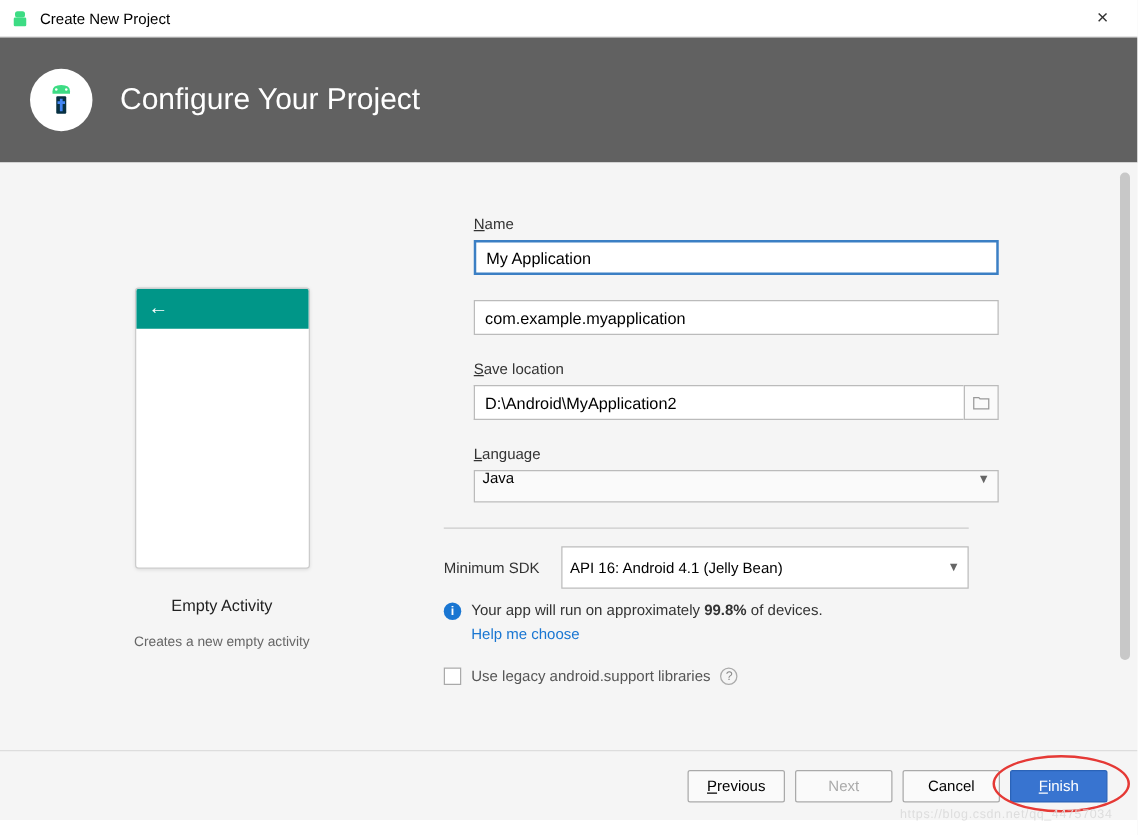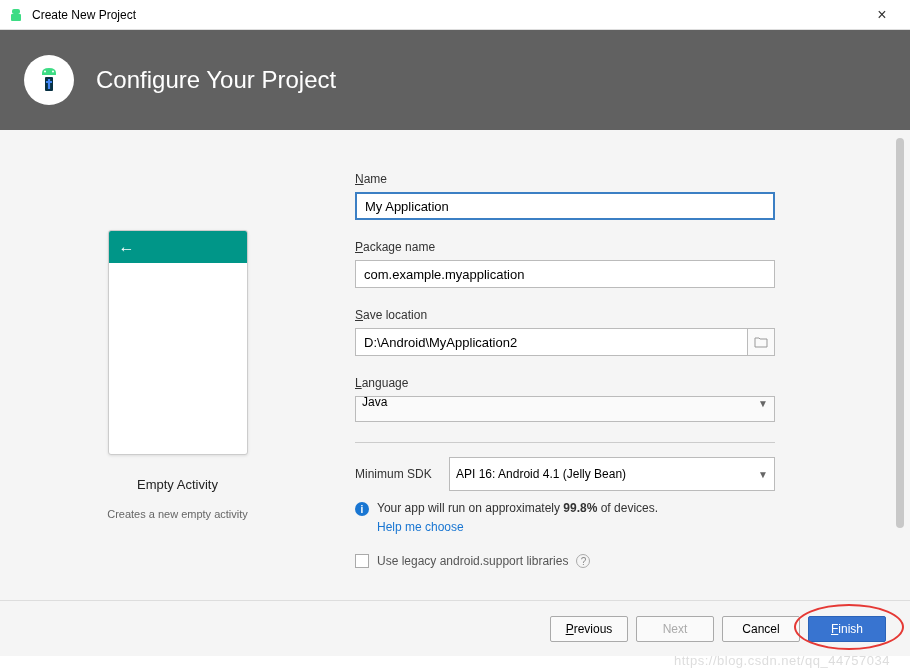--- a/index.html
+++ b/index.html
@@ -17,21 +17,21 @@
     .content { display: flex; height: 470px; background: #f5f5f5; position: relative; }
     
     .left-panel { width: 355px; display: flex; flex-direction: column; align-items: center; padding-top: 100px; }
     .preview-card { width: 140px; height: 225px; background: #fff; border: 1px solid #ccc; border-radius: 3px; overflow: hidden; box-shadow: 0 1px 3px rgba(0,0,0,0.1); }
     .preview-topbar { background: #009688; height: 32px; display: flex; align-items: center; padding: 0 10px; }
     .back-arrow { color: #fff; font-size: 16px; }
     .preview-title { margin-top: 22px; font-size: 13px; color: #222; }
     .preview-subtitle { margin-top: 16px; font-size: 11px; color: #666; }
     
     .right-panel { flex: 1; padding: 42px 30px 0 0; }
-    .form-row { margin-bottom: 20px; }
+    .form-row { margin-bottom: 20px; margin-left: 24px; }
     .form-label { font-size: 12px; color: #333; margin-bottom: 6px; display: block; }
     .form-label .ul { text-decoration: underline; }
     .text-input { width: 420px; height: 28px; border: 1px solid #bbb; padding: 0 8px; font-size: 13px; background: #fff; }
     .name-input { border: 2px solid #3b7fc4; outline: none; }
     .input-with-btn { display: flex; width: 420px; }
     .input-with-btn .text-input { flex: 1; border-right: 0; }
     .browse-btn { width: 28px; height: 28px; border: 1px solid #bbb; background: #fafafa; display: flex; align-items: center; justify-content: center; cursor: pointer; color: #999; }
     .select { width: 420px; height: 26px; border: 1px solid #bbb; background: #fafafa; font-size: 12px; padding: 12px 6px; display: flex; align-items: flex-end; justify-content: space-between; cursor: pointer; }
     .select-caret { color: #666; font-size: 10px; }
     .divider { height: 1px; background: #ccc; width: 420px; margin-bottom: 14px; }
@@ -55,21 +55,21 @@
     .scroll-thumb { position: absolute; top: 0; width: 8px; height: 390px; background: #c8c8c8; border-radius: 4px; }
     
     .footer { height: 56px; background: #f5f5f5; border-top: 1px solid #ddd; display: flex; align-items: center; justify-content: flex-end; padding: 0 24px; gap: 8px; }
     .btn { height: 26px; min-width: 78px; border: 1px solid #aaa; background: #fafafa; font-size: 12px; cursor: pointer; padding: 0 12px; border-radius: 2px; }
     .btn .ul { text-decoration: underline; }
     .btn-disabled { color: #aaa; }
     .btn-primary { background: #3874d0; color: #fff; border: 1px solid #2b63b8; }
     
     .circle-annotation { position: absolute; right: 6px; bottom: 18px; width: 110px; height: 46px; border: 2px solid #e53935; border-radius: 50%; pointer-events: none; }
     
-    .watermark { position: absolute; bottom: 0; right: 20px; font-size: 13px; color: #ddd; letter-spacing: 0.5px; text-align: right; }
+    .watermark { position: absolute; bottom: 11px; right: 20px; font-size: 10px; color: #ddd; letter-spacing: 0.5px; text-align: right; }
   </style>
 </head>
 <body>
 
 <div class="titlebar">
   <span class="titlebar-icon">
     <svg viewBox="0 0 16 16">
         <rect x="4" y="2" width="8" height="5" rx="2" fill="#3ddc84"></rect>
         <rect x="3" y="7" width="10" height="7" rx="1" fill="#3ddc84"></rect>
       </svg>
@@ -102,21 +102,20 @@
     <div class="preview-subtitle">Creates a new empty activity</div>
   </div>
 
   <div class="right-panel">
     <div class="form-row">
       <label class="form-label"><span class="ul">N</span>ame</label>
       <input class="text-input name-input" value="My Application" style="">
     </div>
 
     <div class="form-row">
-      <label class="form-label"><span class="ul">P</span>ackage name</label>
       <input class="text-input" value="com.example.myapplication" style="">
     </div>
 
     <div class="form-row">
       <label class="form-label"><span class="ul">S</span>ave location</label>
       <div class="input-with-btn">
         <input class="text-input" value="D:\Android\MyApplication2" style="">
         <div class="browse-btn">
           <svg width="14" height="12" viewBox="0 0 14 12">
               <path d="M1 2 L5 2 L6 3 L13 3 L13 11 L1 11 Z" fill="none" stroke="#999" stroke-width="1"></path>

